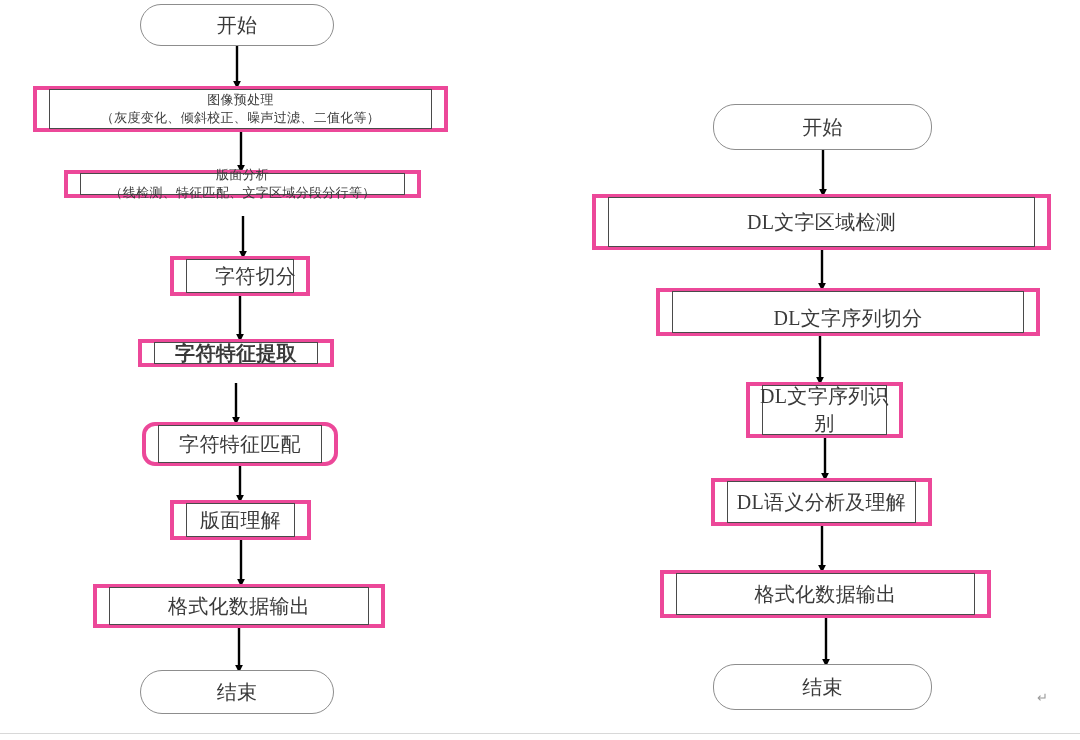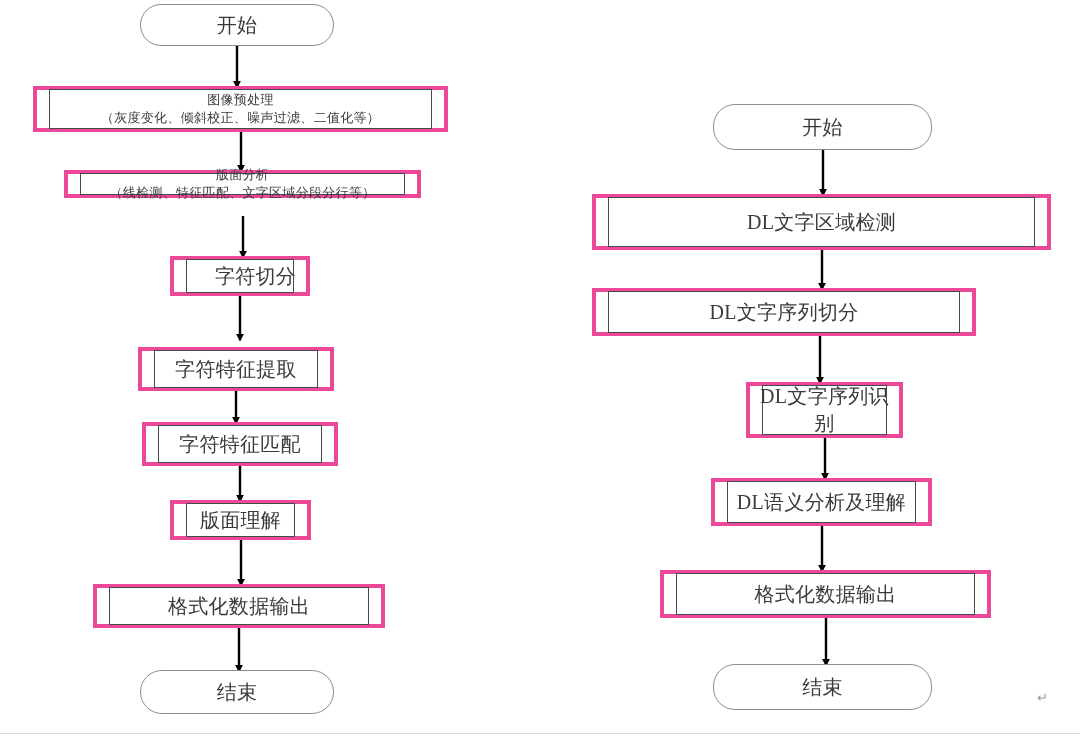--- a/index.html
+++ b/index.html
@@ -119,25 +119,25 @@
     </div>
     <div class="node process" style="left: 64px; top: 170px; width: 357px; height: 28px; align-items: center;">
       <div class="inner"></div>
       <span class="label fs13">版面分析
 （线检测、特征匹配、文字区域分段分行等）</span>
     </div>
     <div class="node process" style="left: 170px; top: 256px; width: 140px; height: 40px; padding-left: 31px;">
       <div class="inner"></div>
       <span class="label fs14">字符切分</span>
     </div>
-    <div class="node process" style="left: 138px; top: 347px; width: 196px; height: 44px;">
+    <div class="node process" style="left: 138px; top: 339px; width: 196px; height: 28px; font-weight: bold;">
       <div class="inner"></div>
       <span class="label fs14">字符特征提取</span>
     </div>
-    <div class="node process" style="left: 142px; top: 422px; width: 196px; height: 44px;">
+    <div class="node process" style="left: 142px; top: 422px; width: 196px; height: 44px; border-radius: 13px;">
       <div class="inner"></div>
       <span class="label fs14">字符特征匹配</span>
     </div>
     <div class="node process" style="left: 170px; top: 500px; width: 141px; height: 40px;">
       <div class="inner"></div>
       <span class="label fs14">版面理解</span>
     </div>
     <div class="node process" style="left: 93px; top: 584px; width: 292px; height: 44px;">
       <div class="inner"></div>
       <span class="label fs14">格式化数据输出</span>
@@ -145,21 +145,21 @@
     <div class="node terminator" style="left: 140px; top: 670px; width: 194px; height: 44px;">
       <span class="label fs14">结束</span>
     </div>
     <div class="node terminator" style="left: 713px; top: 104px; width: 219px; height: 46px;">
       <span class="label fs14">开始</span>
     </div>
     <div class="node process" style="left: 592px; top: 194px; width: 459px; height: 56px;">
       <div class="inner"></div>
       <span class="label fs14">DL文字区域检测</span>
     </div>
-    <div class="node process" style="left: 592px; top: 288px; width: 384px; height: 48px;">
+    <div class="node process" style="left: 656px; top: 288px; width: 384px; height: 48px; align-items: flex-end;">
       <div class="inner"></div>
       <span class="label fs14">DL文字序列切分</span>
     </div>
     <div class="node process" style="left: 746px; top: 382px; width: 157px; height: 56px;">
       <div class="inner"></div>
       <span class="label fs14">DL文字序列识别</span>
     </div>
     <div class="node process" style="left: 711px; top: 478px; width: 221px; height: 48px;">
       <div class="inner"></div>
       <span class="label fs14">DL语义分析及理解</span>

